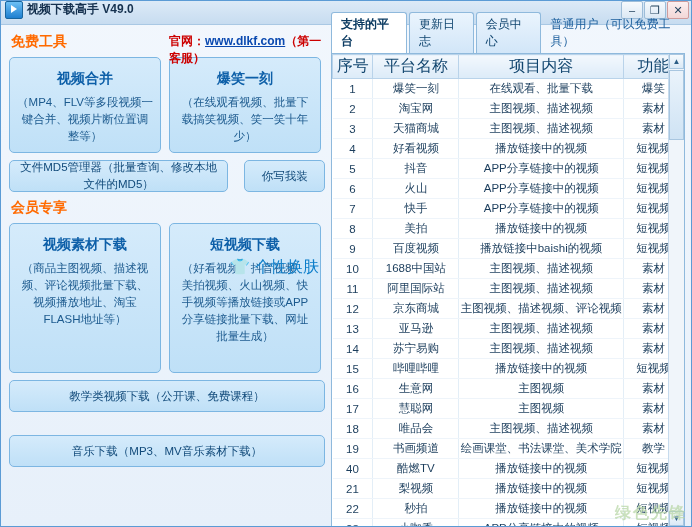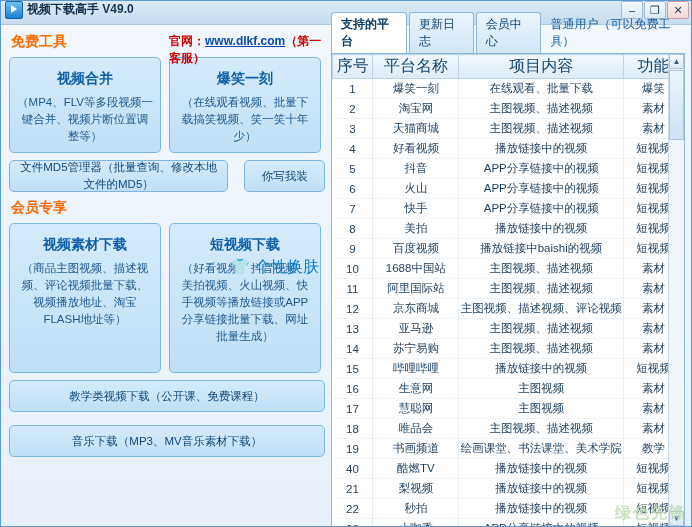--- a/index.html
+++ b/index.html
@@ -206,21 +206,21 @@
         <div class="box box-half b-tall2">
           <span class="bt">视频素材下载</span>
           <span class="bd">（商品主图视频、描述视频、评论视频批量下载、视频播放地址、淘宝FLASH地址等）</span>
         </div>
         <div class="box box-half b-tall2">
           <span class="bt">短视频下载</span>
           <span class="bd">（好看视频、抖音视频、美拍视频、火山视频、快手视频等播放链接或APP分享链接批量下载、网址批量生成）</span>
         </div>
       </div>
 
-      <div class="box box-wide b-thin" style="margin-bottom:13px">教学类视频下载（公开课、免费课程）</div>
+      <div class="box box-wide b-thin" style="margin-bottom:23px">教学类视频下载（公开课、免费课程）</div>
       <div class="box box-wide b-thin">音乐下载（MP3、MV音乐素材下载）</div>
 
     </div>
 
     <div class="right">
 
       <div class="tabs">
         <div class="tab active">支持的平台</div>
         <div class="tab">更新日志</div>
         <div class="tab">会员中心</div>

